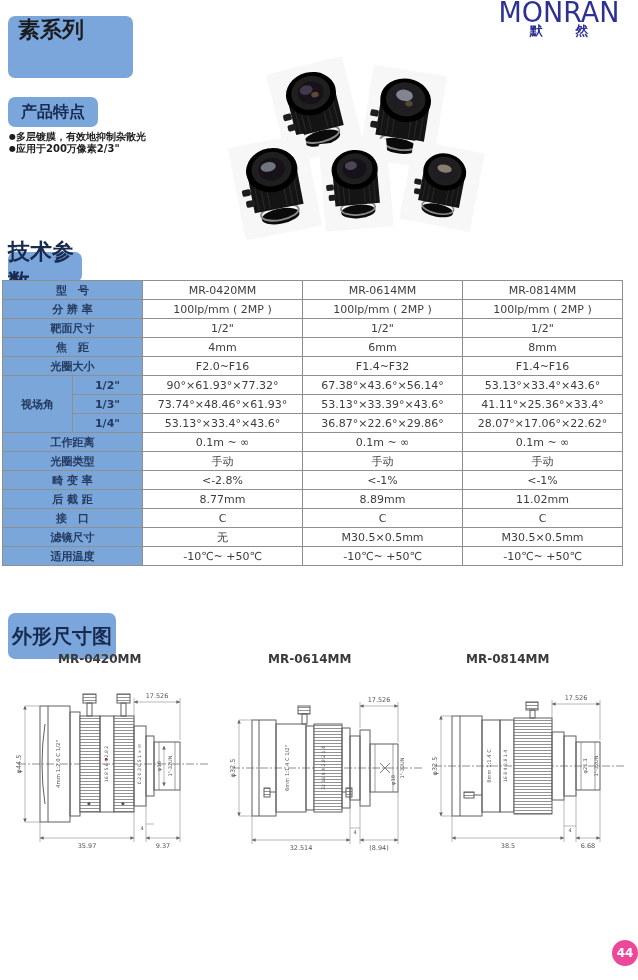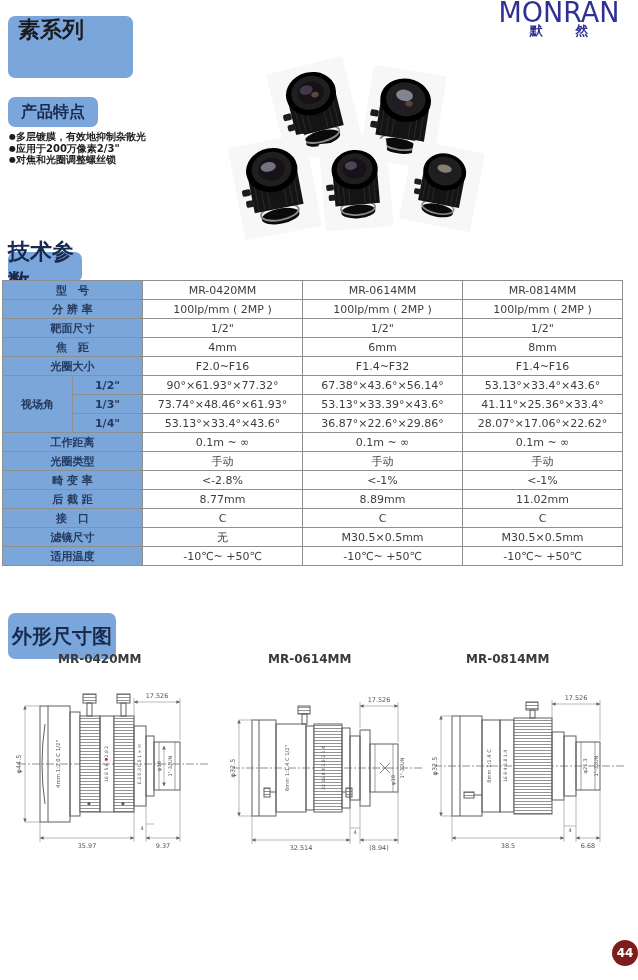--- a/index.html
+++ b/index.html
@@ -66,21 +66,21 @@
 
   .diag { position:absolute; }
   .dg0 { left:12px;  top:678px; }
   .dg1 { left:228px; top:682px; }
   .dg2 { left:430px; top:680px; }
   svg text { font-family:"DejaVu Sans","Liberation Sans",sans-serif; fill:#555; }
 
   
   .page-num {
     position:absolute; left:612px; top:940px; width:26px; height:26px;
-    background:#7f1d1d; border-radius:50%; color:#ffffff; font-size:12px;
+    background:#ec4899; border-radius:50%; color:#ffffff; font-size:12px;
     font-weight:bold; display:flex; align-items:center; justify-content:center;
   }
 </style>
 </head>
 <body>
 
 <div class="blue-box title-box">
   <span>素系列</span>
 </div>
 
@@ -191,21 +191,20 @@
       <ellipse cx="35" cy="26" rx="14" ry="12" fill="#201c24"></ellipse>
       <ellipse cx="34" cy="23" rx="9" ry="5" fill="#b0a98a" opacity="0.7"></ellipse>
     </svg>
   </div>
 </div>
 
 <div class="blue-box h-features">产品特点</div>
 <ul class="features">
   <li><span class="dot">●</span><span>多层镀膜，有效地抑制杂散光</span></li>
   <li><span class="dot">●</span><span>应用于200万像素2/3"</span></li>
-  <li><span class="dot">●</span><span>对焦和光圈调整螺丝锁</span></li>
 </ul>
 
 <div class="blue-box h-specs">技术参数</div>
 
 <table class="spec-table">
   <colgroup>
       <col style="width:70px">
       <col style="width:70px">
       <col style="width:160px">
       <col style="width:160px">

